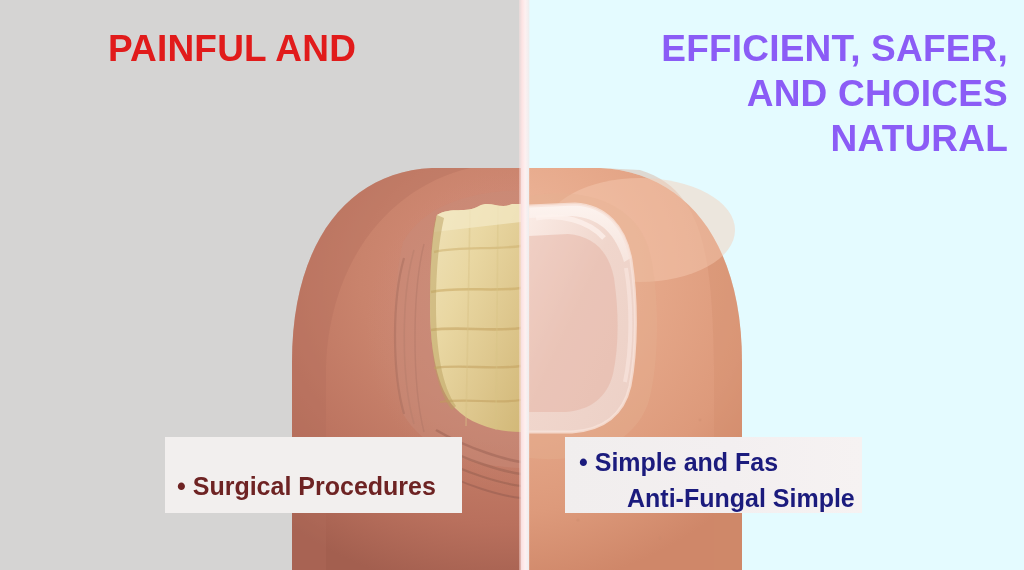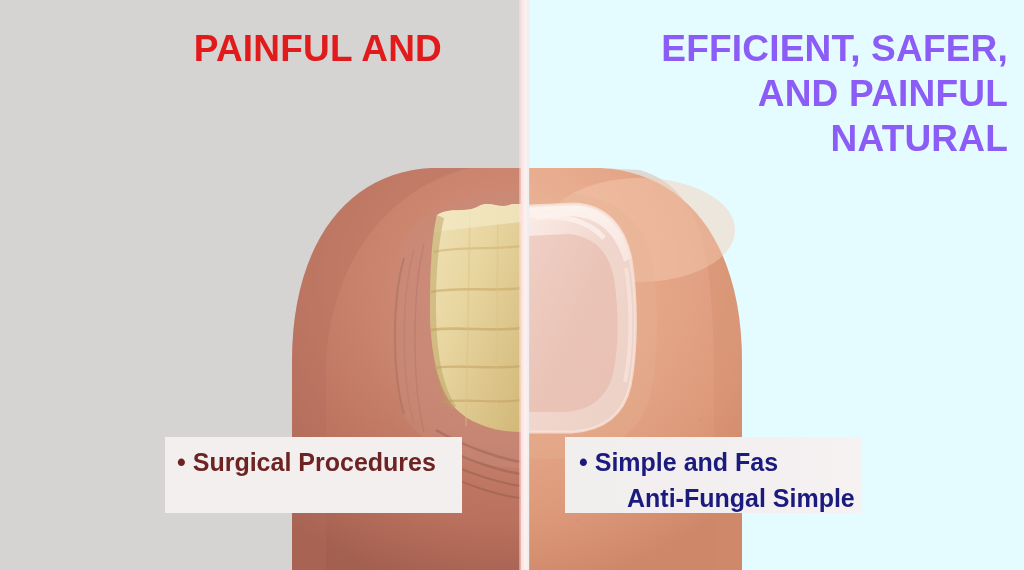--- a/index.html
+++ b/index.html
@@ -63,21 +63,21 @@
     font-weight:bold;
     line-height:1.22;
     letter-spacing:0.2px;
   }
   .title-left{
     left:22px;
     top:26px;
     width:420px;
     color:#e11b1b;
     font-size:37px;
-    text-align:right;
+    text-align:center;
   }
   .title-right{
     right:16px;
     top:26px;
     width:450px;
     color:#8b5cf6;
     font-size:37px;
     text-align:right;
   }
 
@@ -92,20 +92,21 @@
     width:297px;
     height:76px;
     background:#f2efee;
     padding:7px 10px 0 12px;
   }
   .caption-left .line{
     color:#6e2323;
     font-size:25px;
     line-height:36px;
     white-space:nowrap;
+    margin-top:24px;
   }
   .caption-right{
     left:565px;
     top:437px;
     width:297px;
     height:76px;
     background:linear-gradient(to right,#f1eeee 0%,#f3eff0 55%,#f6f2f2 100%);
     padding:7px 10px 0 14px;
   }
   .caption-right .line{
@@ -254,21 +255,21 @@
   </div>
 
   <div class="seam"></div>
 
   <div class="title title-left">
     <div>PAINFUL AND</div>
   </div>
 
   <div class="title title-right">
     <div>EFFICIENT, SAFER,</div>
-    <div>AND PAINFUL</div>
+    <div>AND CHOICES</div>
     <div>NATURAL</div>
   </div>
 
   <div class="caption caption-left">
     <div class="line">
       <span class="bullet">•</span>
       <span>Surgical Procedures</span>
     </div>
   </div>
 

